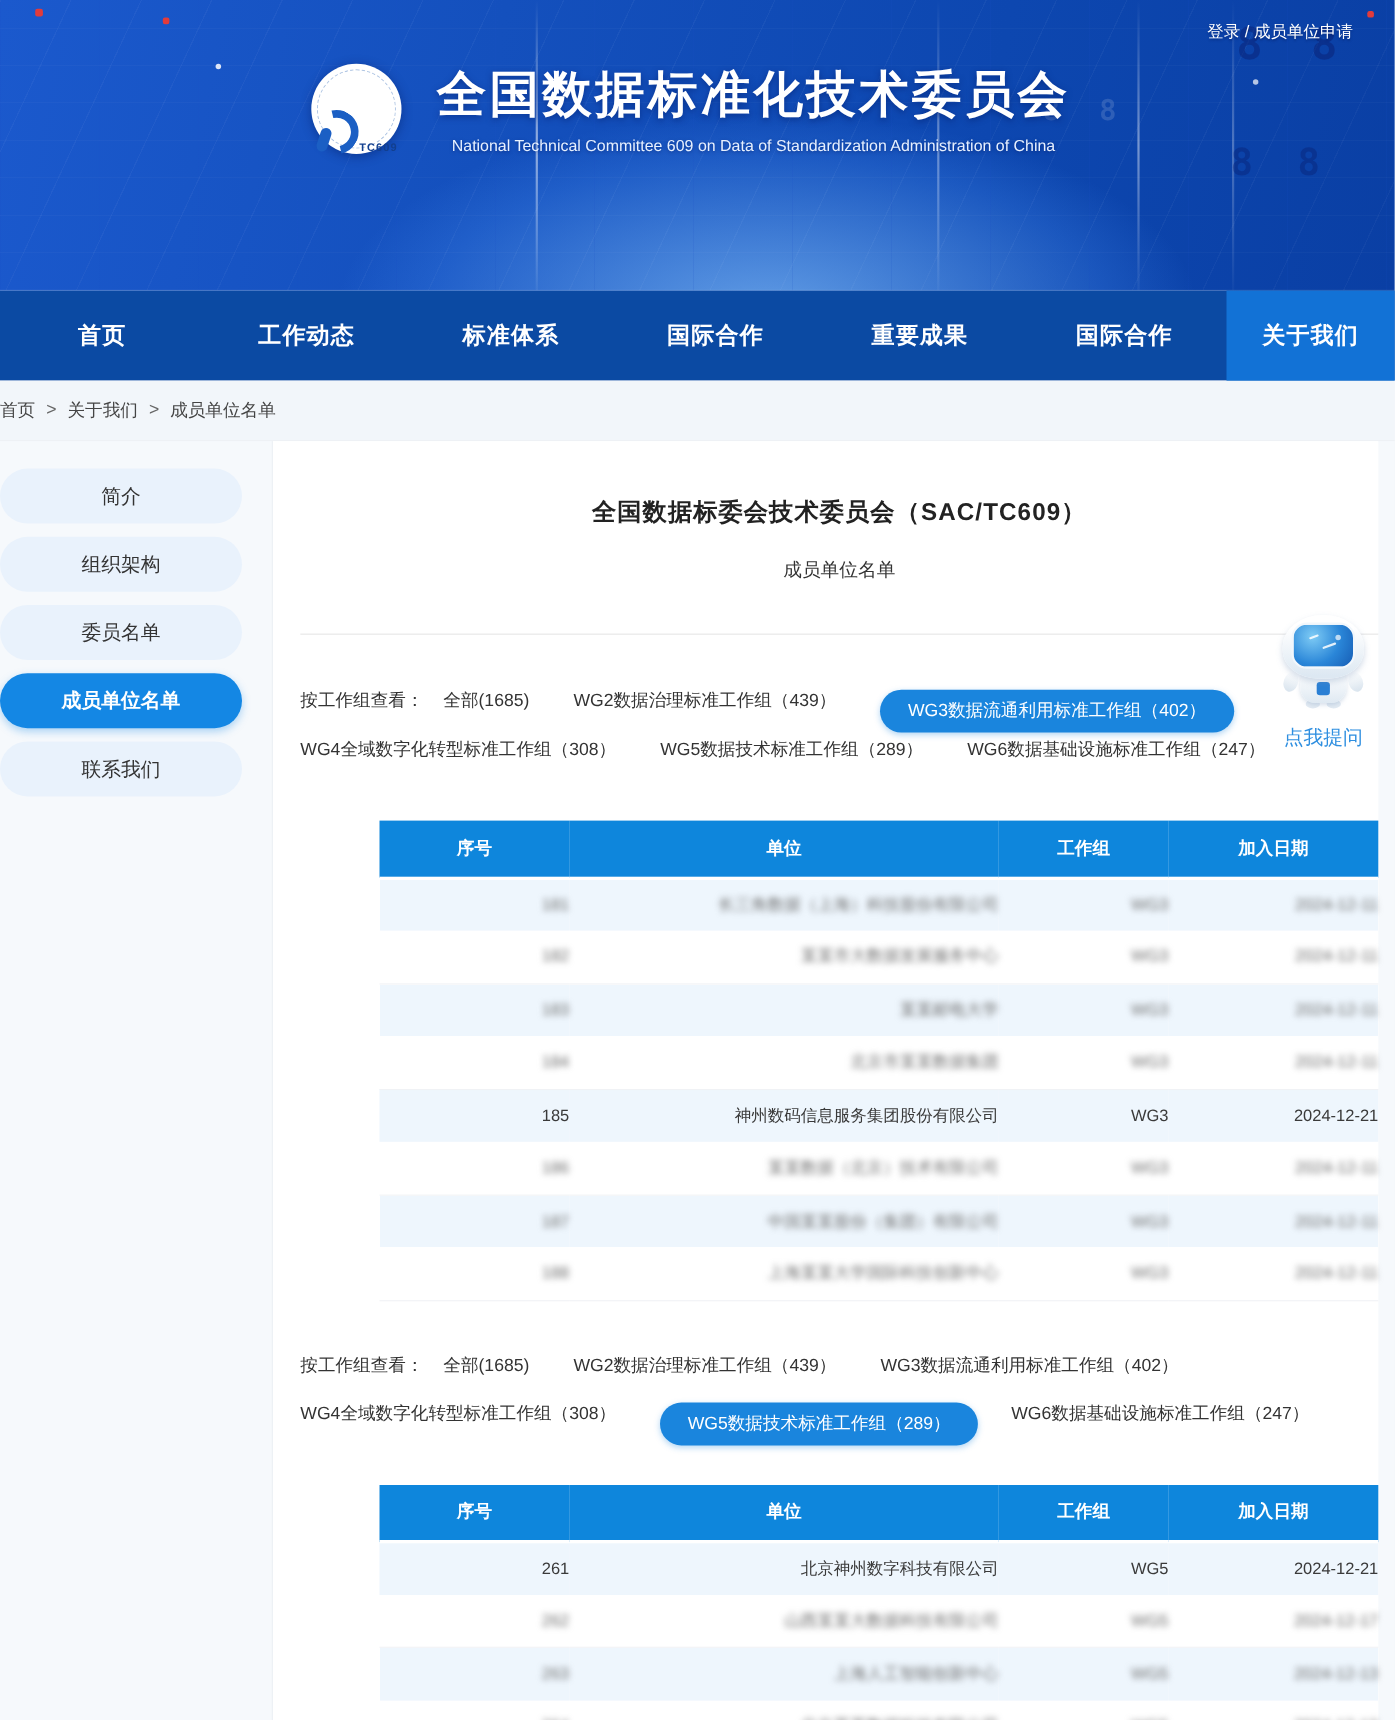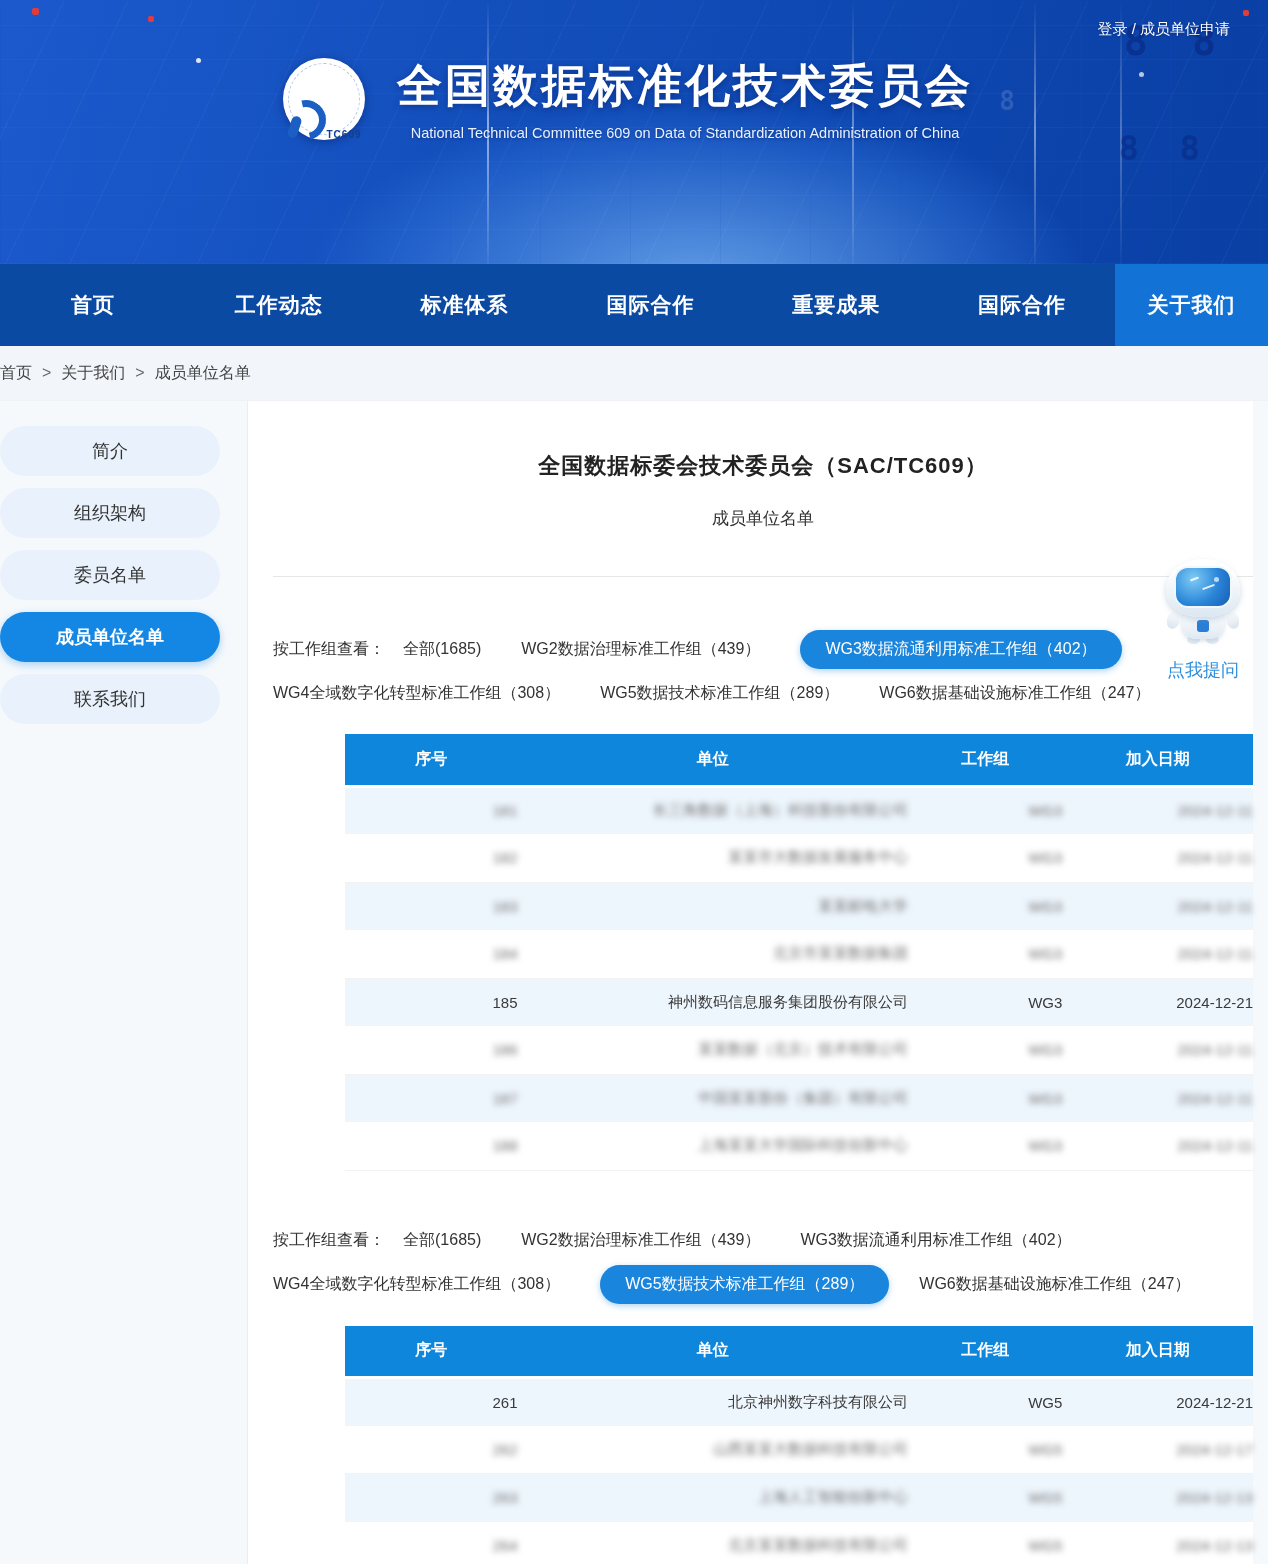--- a/index.html
+++ b/index.html
@@ -118,30 +118,30 @@
     box-shadow:0 2px 4px rgba(120,150,185,.3);
   }
   .robot-badge { position:absolute; left:15px; top:9px; width:12px; height:12px; border-radius:3px; background:#2a7fd4; }
   .robot-feet { display:flex; justify-content:center; gap:6px; margin-top:-3px; }
   .robot-feet span { width:13px; height:8px; border-radius:50%; background:#e3ebf3; }
   .assistant-label { color:#2f8fe0; font-size:18px; margin-top:14px; }
 
   
   .filter-block { margin-top:50px; }
   .filter-block.second { margin-top:48px; }
-  .filter-row { display:flex; align-items:center; min-height:44px; }
+  .filter-row { display:flex; align-items:flex-start; min-height:44px; }
   .filter-label { font-size:16px; color:#333; margin-right:18px; }
   .filter-opt { font-size:16px; color:#333; margin-right:40px; cursor:pointer; white-space:nowrap; }
   .filter-opt.selected {
     background:#1a85dd; color:#ffffff; padding:9px 25px; border-radius:22px; margin-right:30px;
     box-shadow:0 2px 6px rgba(26,133,221,.35);
   }
 
   
-  .member-table { border-collapse:collapse; margin:19px 0 0 72px; width:calc(100% - 72px); table-layout:fixed; }
+  .member-table { border-collapse:collapse; margin:31px 0 0 72px; width:calc(100% - 72px); table-layout:fixed; }
   .member-table th {
     background:#0e86dc; color:#ffffff; font-size:16px; font-weight:bold; height:52px; text-align:center;
   }
   .member-table th:nth-child(1){ width:19%; } .member-table th:nth-child(2){ width:43%; }
   .member-table th:nth-child(3){ width:17%; } .member-table th:nth-child(4){ width:21%; }
   .member-table thead tr { border-bottom:3px solid #ffffff; }
   .member-table td { height:48px; text-align:right; font-size:15px; color:#3a3a3a; }
   .member-table tbody tr:nth-child(odd) { background:#eef6fd; }
   .member-table tbody tr:nth-child(even) { background:#ffffff; border-bottom:1px solid #f0f2f5; }
   .member-table tr.blurred td { filter:blur(3px); color:#6e6e6e; }

